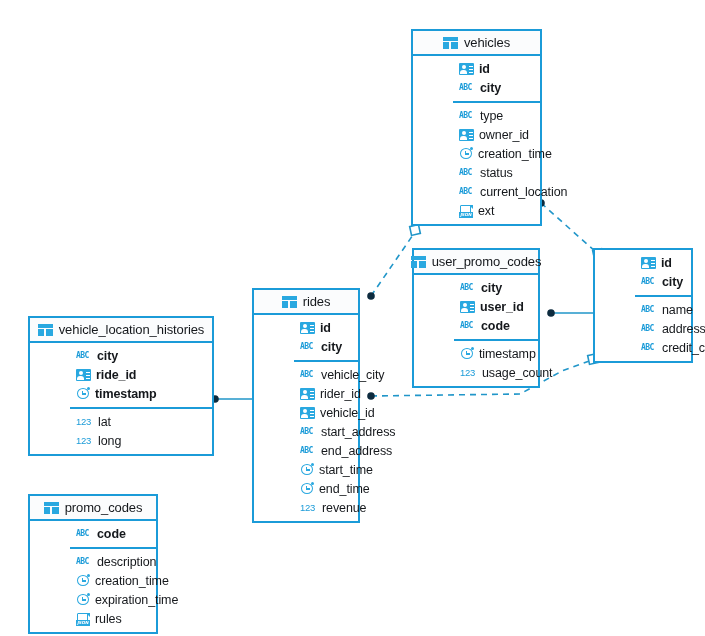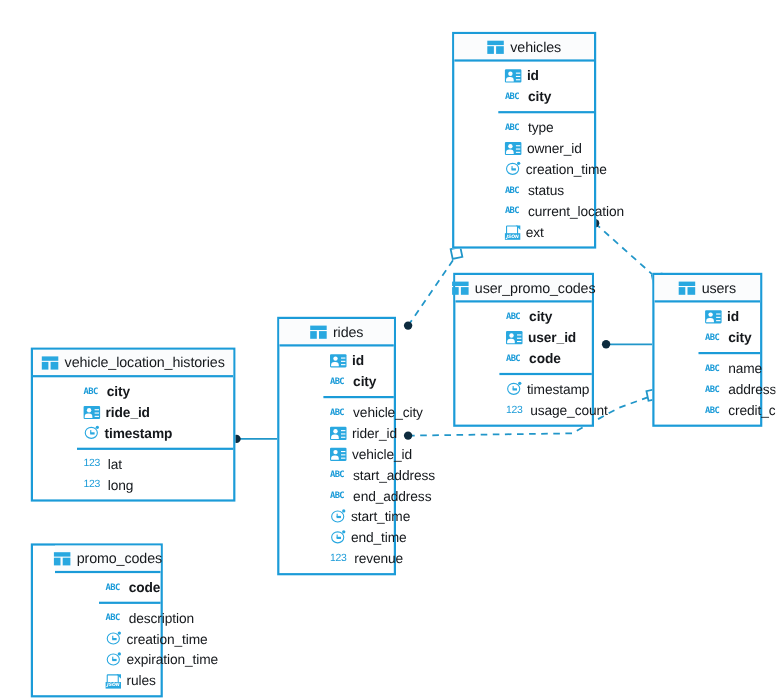--- a/index.html
+++ b/index.html
@@ -298,28 +298,20 @@
           </span>
           <span class="field-label">timestamp</span>
         </div>
         <div class="field">
           <span class="ico ico-123">123</span>
           <span class="field-label">usage_count</span>
         </div>
       </div>
     </div>
     <div class="entity" style="left: 593px; top: 248px; width: 100px;">
-      <div class="ent-header">
-        <span class="ico ico-table">
-          <i class="t-top"></i>
-          <i class="t-bl"></i>
-          <i class="t-br"></i>
-        </span>
-        <span class="ent-title">users</span>
-      </div>
       <div class="ent-section keys">
         <div class="field pk">
           <span class="ico ico-id">
             <i class="head"></i>
             <i class="body"></i>
             <i class="l1"></i>
             <i class="l2"></i>
             <i class="l3"></i>
           </span>
           <span class="field-label">id</span>
@@ -464,21 +456,21 @@
         <div class="field">
           <span class="ico ico-123">123</span>
           <span class="field-label">lat</span>
         </div>
         <div class="field">
           <span class="ico ico-123">123</span>
           <span class="field-label">long</span>
         </div>
       </div>
     </div>
-    <div class="entity" style="left: 28px; top: 494px; width: 120px; padding-left: 20px;">
+    <div class="entity" style="left: 28px; top: 494px; width: 130px;">
       <div class="ent-header">
         <span class="ico ico-table">
           <i class="t-top"></i>
           <i class="t-bl"></i>
           <i class="t-br"></i>
         </span>
         <span class="ent-title">promo_codes</span>
       </div>
       <div class="ent-section keys">
         <div class="field pk">

